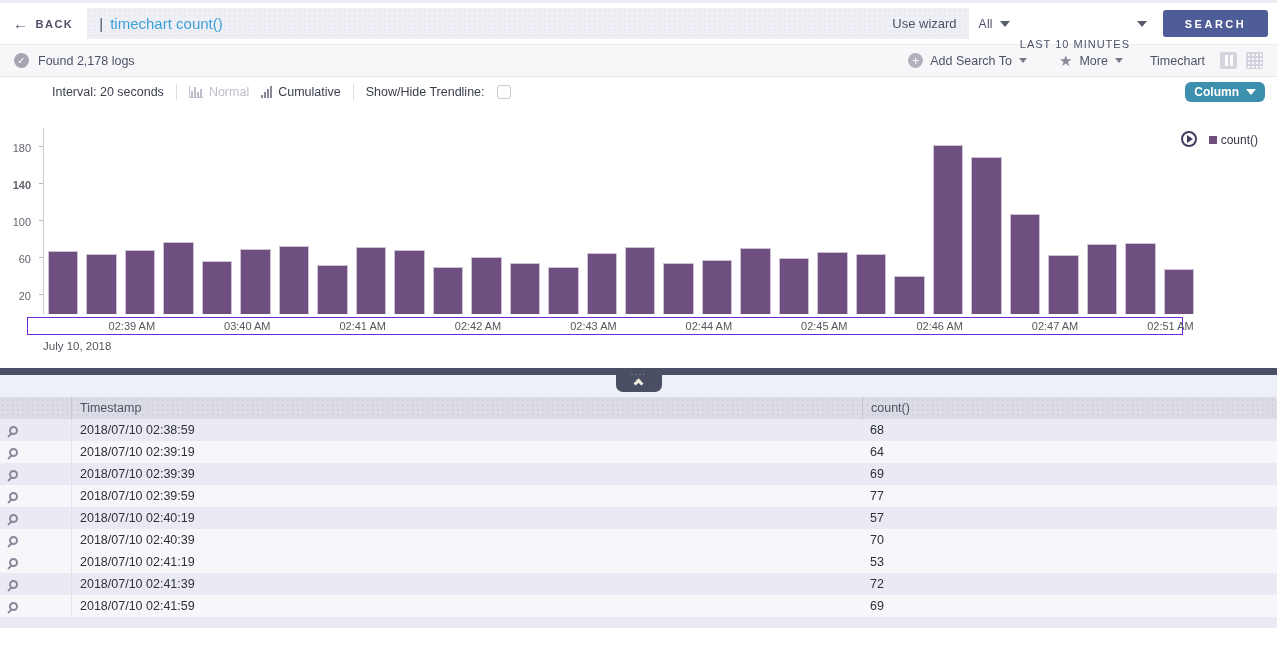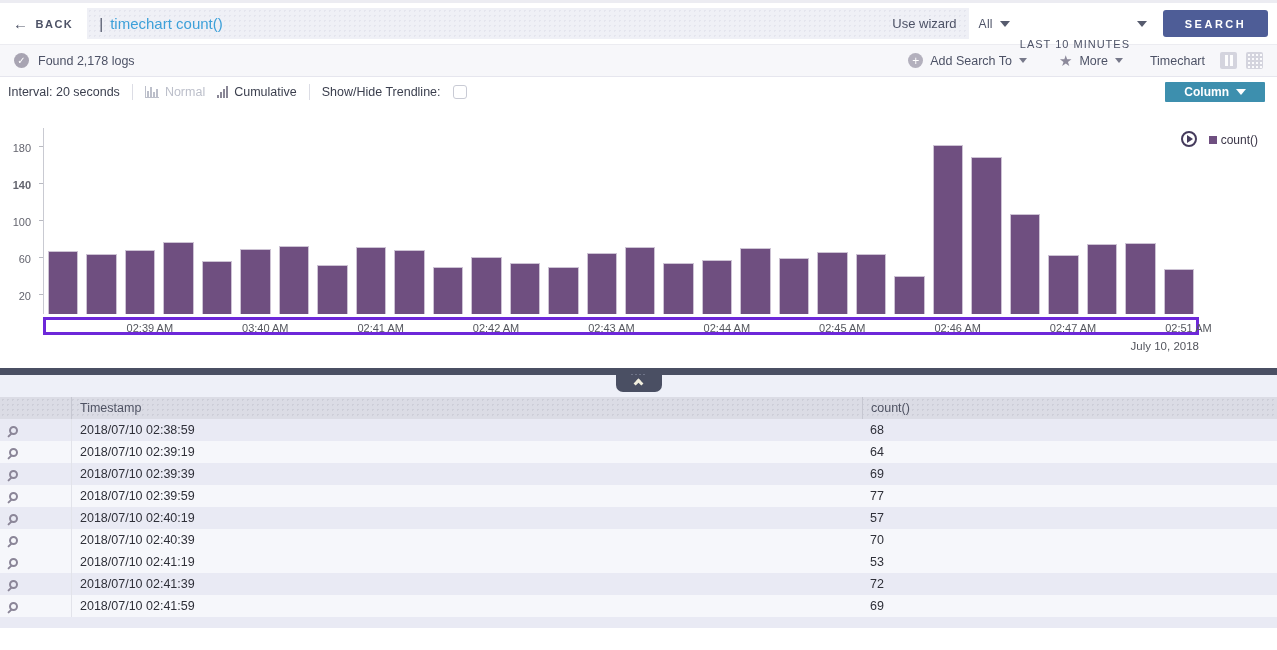--- a/index.html
+++ b/index.html
@@ -44,49 +44,49 @@
   .sb-gap { width:14px; }
   .panel-label { margin-left:18px; margin-right:6px; color:#4d5266; }
   .panel-ico { width:17px; height:17px; border-radius:2px; background:#d4d4de; display:inline-flex;
     align-items:center; justify-content:center; gap:2px; cursor:pointer; }
   .panel-ico .vbar { width:3px; height:11px; background:#fdfdfe; }
   .panel-ico.grid { background-image:radial-gradient(#fbfbfd 1px, transparent 1px);
     background-size:4px 4px; background-position:1px 1px; }
 
   
   .controlsbar { height:30px; background:#fff; display:flex; align-items:center;
-    padding:0 8px; font-size:12.5px; color:#3b3f4e; gap:12px; }
+    padding:0 8px; font-size:12.5px; color:#3b3f4e; gap:12px;margin-left:44px; }
   .vsep { width:1px; height:16px; background:#dcdde5; }
   .ctl { display:flex; align-items:center; gap:6px; cursor:pointer; }
   .ctl.disabled { color:#bcbfca; }
   .mini-chart { display:flex; align-items:flex-end; gap:1px; height:12px;
     border-left:1px solid currentColor; border-bottom:1px solid currentColor; padding:0 1px; }
   .mini-chart i { display:block; width:2px; background:currentColor; }
   .mini-cumul { display:flex; align-items:flex-end; gap:1px; height:12px; }
   .mini-cumul i { display:block; width:2px; background:#8a8796; }
   .checkbox { width:14px; height:14px; border:1px solid #c9cbd5; border-radius:3px;
     background:#fff; cursor:pointer; }
-  .colbtn { margin-left:auto; margin-right:4px; height:20px; padding:0 19px; background:#3d8fae;
-    border:none; border-radius:1px; color:#fff; font-family:inherit; font-size:12px;
+  .colbtn { margin-left:auto; margin-right:4px; height:20px; padding:0 9px; background:#3d8fae;
+    border:none; border-radius:6px; color:#fff; font-family:inherit; font-size:12px;
     font-weight:700; display:flex; align-items:center; gap:7px; cursor:pointer; }
   .colbtn .caret { border-top-color:#fff; border-left-width:5px; border-right-width:5px; }
 
   
   .chart-section { position:relative; height:261px; background:#fff; }
   .yaxis { position:absolute; left:0; top:21px; width:43px; height:186px; }
   .ytick { position:absolute; right:12px; font-size:11px; color:#63646e; }
   .ymark { position:absolute; right:0; width:4px; height:1px; background:#b9bac2; }
   .plot { position:absolute; left:43px; top:21px; width:1154px; height:186px;
     border-left:1px solid #c9cad2; }
   .bar { position:absolute; bottom:0; border:1px solid #cdc3d4; border-bottom:none; cursor:pointer; }
-  .xaxisbox { position:absolute; left:43px; top:210px; width:1156px; height:18px;
-    background:#fff; border:3px solid #6d28d9; }
+  .xaxisbox { position:absolute; left:27px; top:210px; width:1156px; height:18px;
+    background:#fff; border:1px solid #6d28d9; }
   .xtick { position:absolute; top:2px; transform:translateX(-50%); font-size:11px; color:#55575f;
     white-space:nowrap; }
-  .xdate { position:absolute; left:43px; top:233px; width:1156px; text-align:right;
+  .xdate { position:absolute; left:43px; top:233px; width:1156px; text-align:left;
     font-size:11.5px; color:#54565e; }
   .playbtn { position:absolute; top:24px; right:80px; width:16px; height:16px; border-radius:50%;
     border:2px solid #453b5c; display:flex; align-items:center; justify-content:center; cursor:pointer; }
   .playbtn i { width:0; height:0; border-top:4px solid transparent; border-bottom:4px solid transparent;
     border-left:6px solid #453b5c; margin-left:2px; }
   .legend { position:absolute; top:26px; right:19px; display:flex; align-items:center; gap:4px;
     font-size:12px; color:#3a3547; }
   .swatch { width:8px; height:8px; display:inline-block; }
 
   

